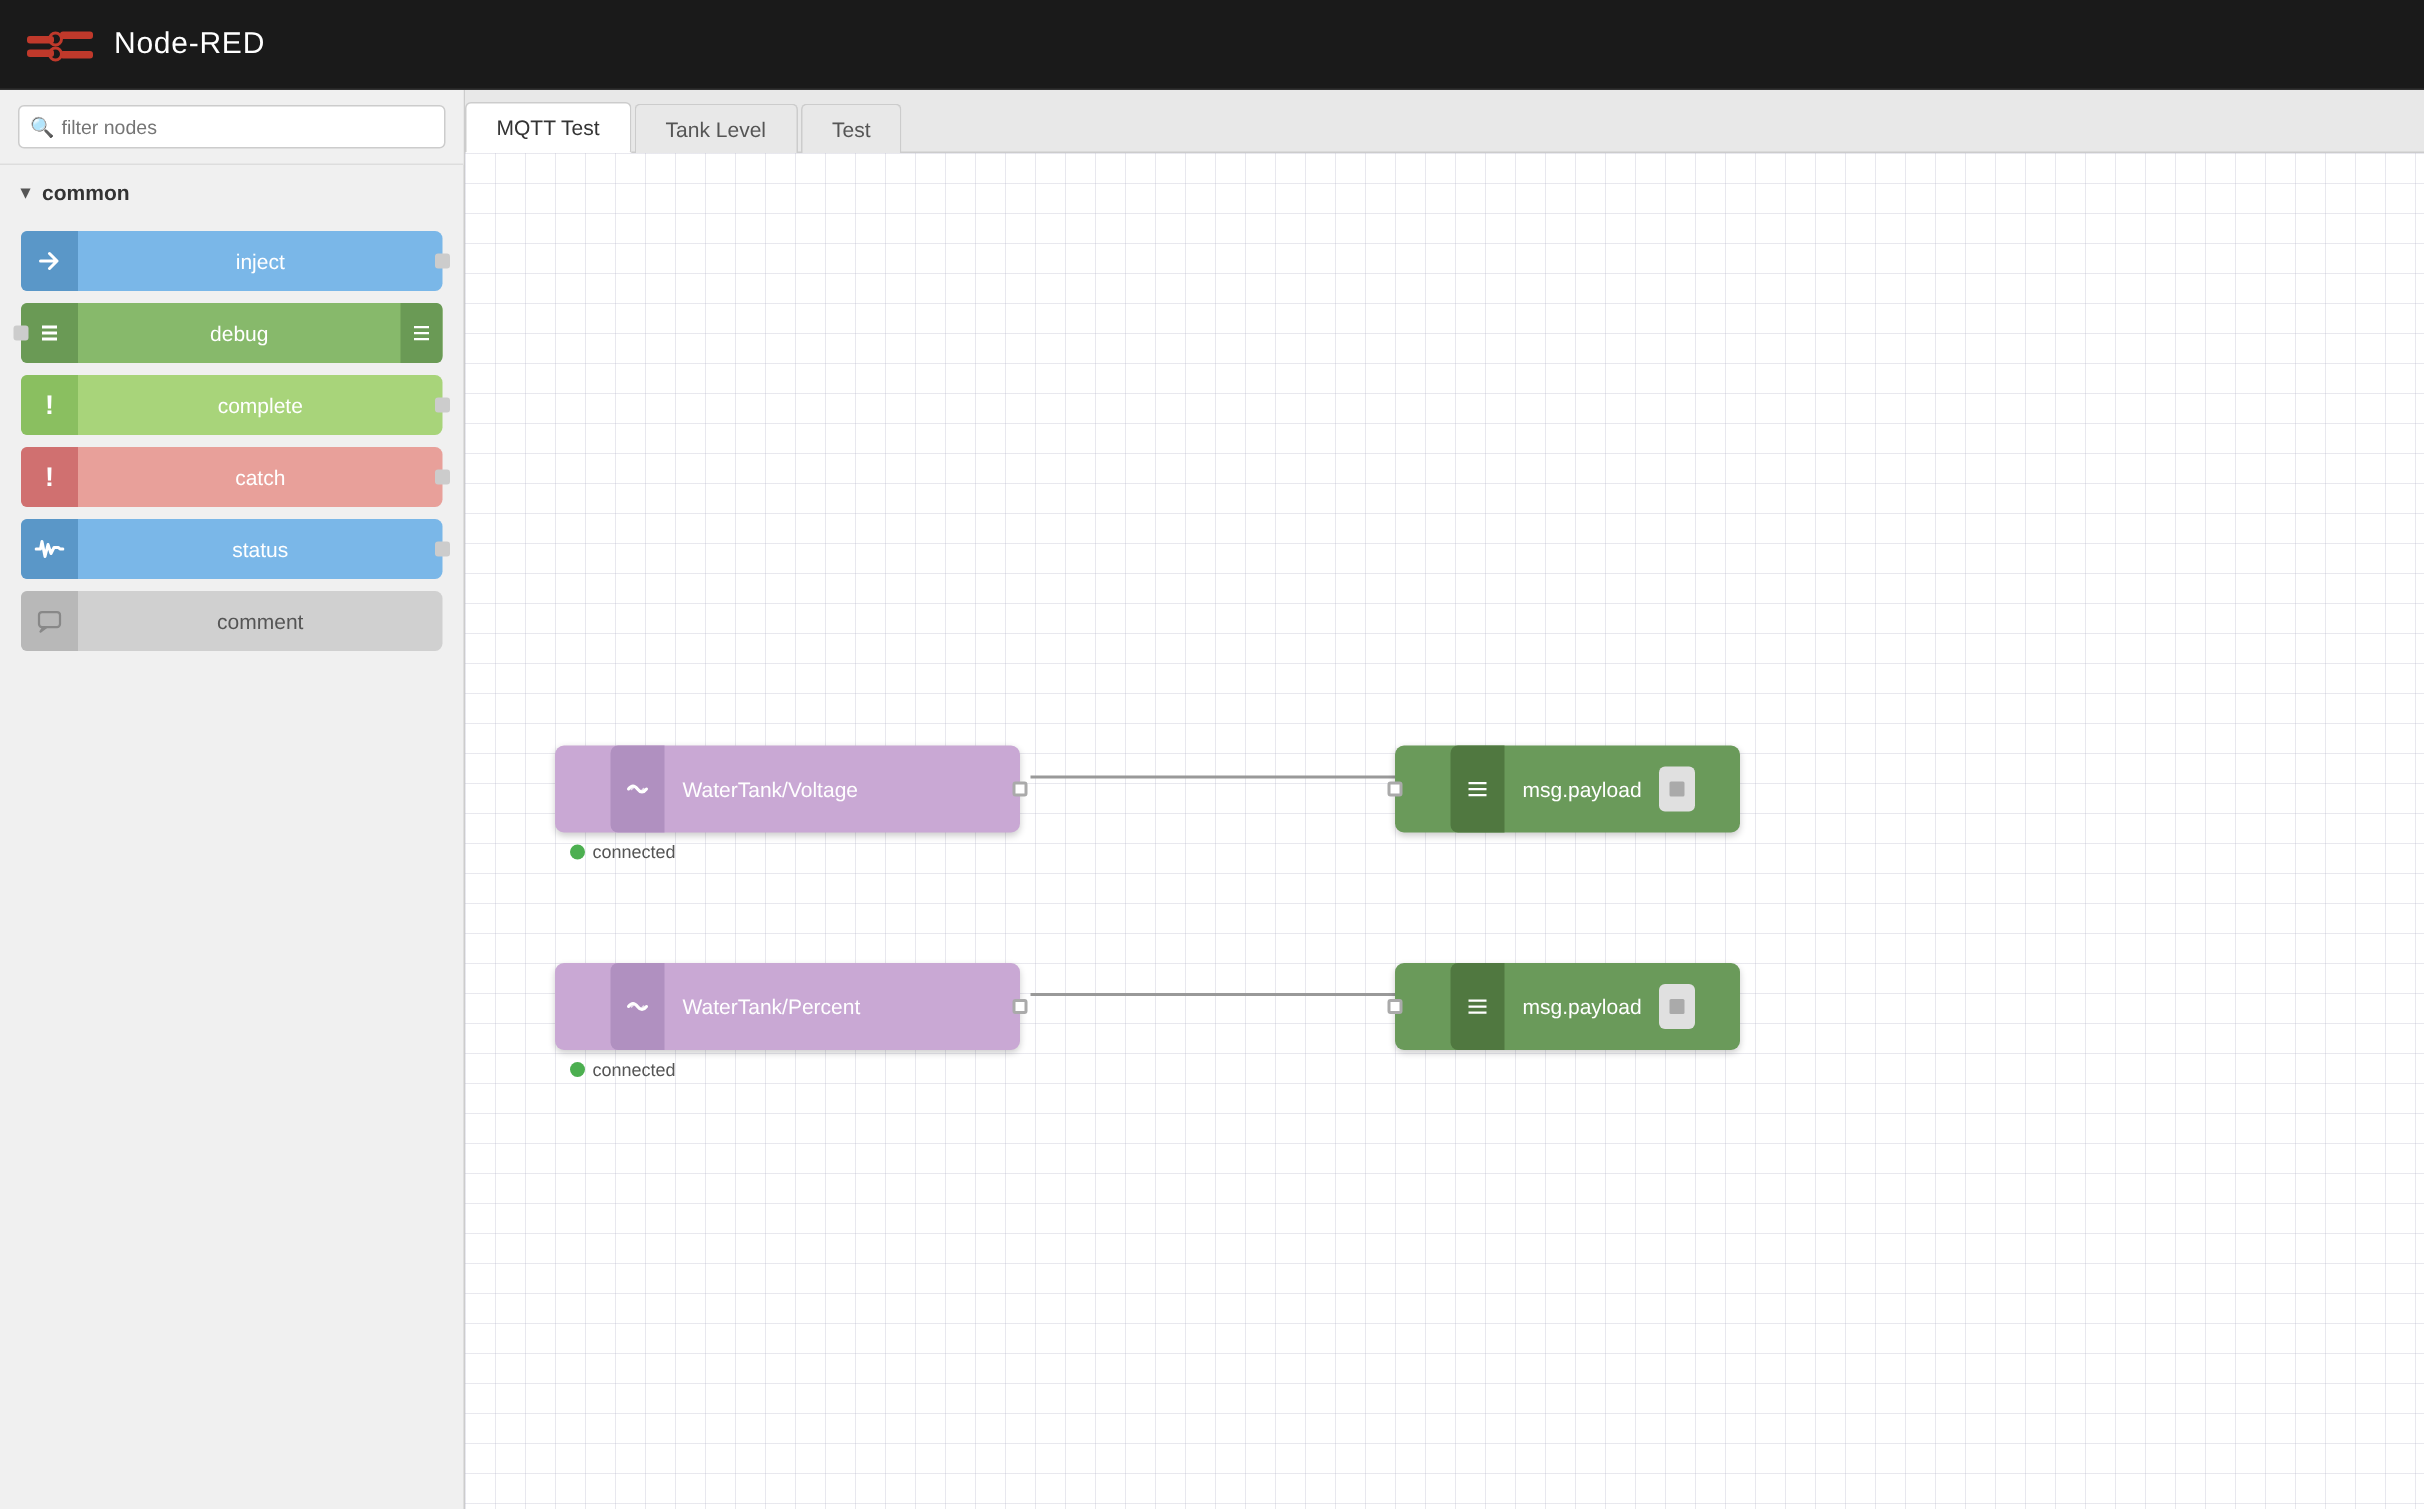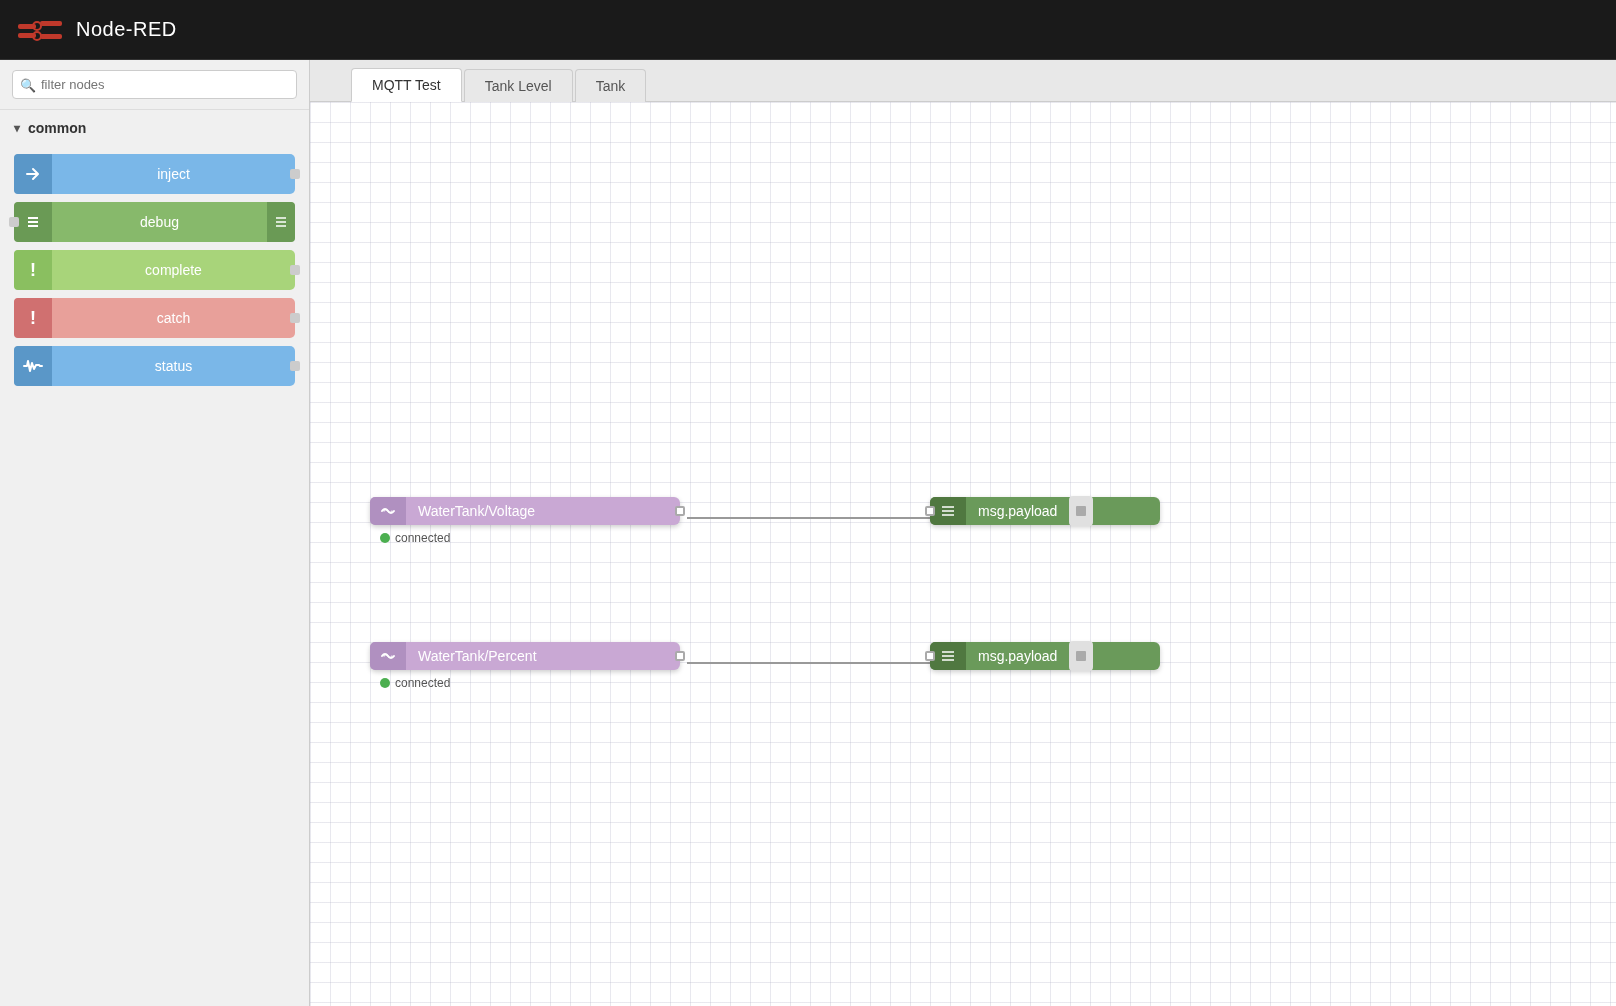--- a/index.html
+++ b/index.html
@@ -212,44 +212,44 @@
       position: relative;
       bottom: -1px;
       user-select: none;
     }
     .tab.active {
       background: #fff;
       color: #333;
       font-weight: 500;
       border-bottom: 1px solid #fff;
       z-index: 1;
-      margin-left: 41px;
     }
 
     #flow-canvas {
       flex: 1;
       position: relative;
       background-color: #fff;
       background-image:
         linear-gradient(rgba(180,180,200,0.3) 1px, transparent 1px),
         linear-gradient(90deg, rgba(180,180,200,0.3) 1px, transparent 1px);
       background-size: 20px 20px;
       overflow: hidden;
     }
 
     
     .flow-node {
       position: absolute;
       border-radius: 6px;
       display: flex;
       align-items: center;
-      height: 28px;
+      height: 58px;
       cursor: grab;
       user-select: none;
       box-shadow: 0 2px 5px rgba(0,0,0,0.2);
+      padding-left: 37px;
     }
 
     .flow-node .fn-icon {
       width: 36px;
       height: 100%;
       display: flex;
       align-items: center;
       justify-content: center;
       border-radius: 5px 0 0 5px;
       flex-shrink: 0;
@@ -426,30 +426,39 @@
               <polyline points="1,8 4,8 5,3 7,13 9,5 11,11 13,7 16,7 17,8 19,8" stroke="#fff" stroke-width="2" fill="none" stroke-linecap="round" stroke-linejoin="round"></polyline>
             </svg>
         </div>
         <span class="node-label">status</span>
         <div class="right-port"></div>
       </div>
 
 
 
 
+      <div class="node-item node-comment" style="position:relative;">
+        <div class="node-icon-area node-comment-left" style="border-radius:4px 0 0 4px;">
+          <svg width="18" height="18" viewBox="0 0 18 18">
+              <rect x="2" y="3" width="14" height="10" rx="2" stroke="#888" stroke-width="1.5" fill="none"></rect>
+              <polyline points="5,13 3,16 7,13" stroke="#888" stroke-width="1.5" fill="none" stroke-linejoin="round"></polyline>
+            </svg>
+        </div>
+        <span class="node-label" style="color:#555;">comment</span>
+      </div>
 
     </div>
   </div>
 
   <div id="canvas-area">
 
     <div id="tabs-bar">
       <div class="tab active">MQTT Test</div>
       <div class="tab">Tank Level</div>
-      <div class="tab">Tank</div>
+      <div class="tab">Test</div>
     </div>
 
     <div id="flow-canvas">
 
       <svg id="connections">
 
         <path d="M 377 416 C 500 416, 500 416, 620 416" stroke="#999" stroke-width="2" fill="none"></path>
 
         <path d="M 377 561 C 500 561, 500 561, 620 561" stroke="#999" stroke-width="2" fill="none"></path>
       </svg>

